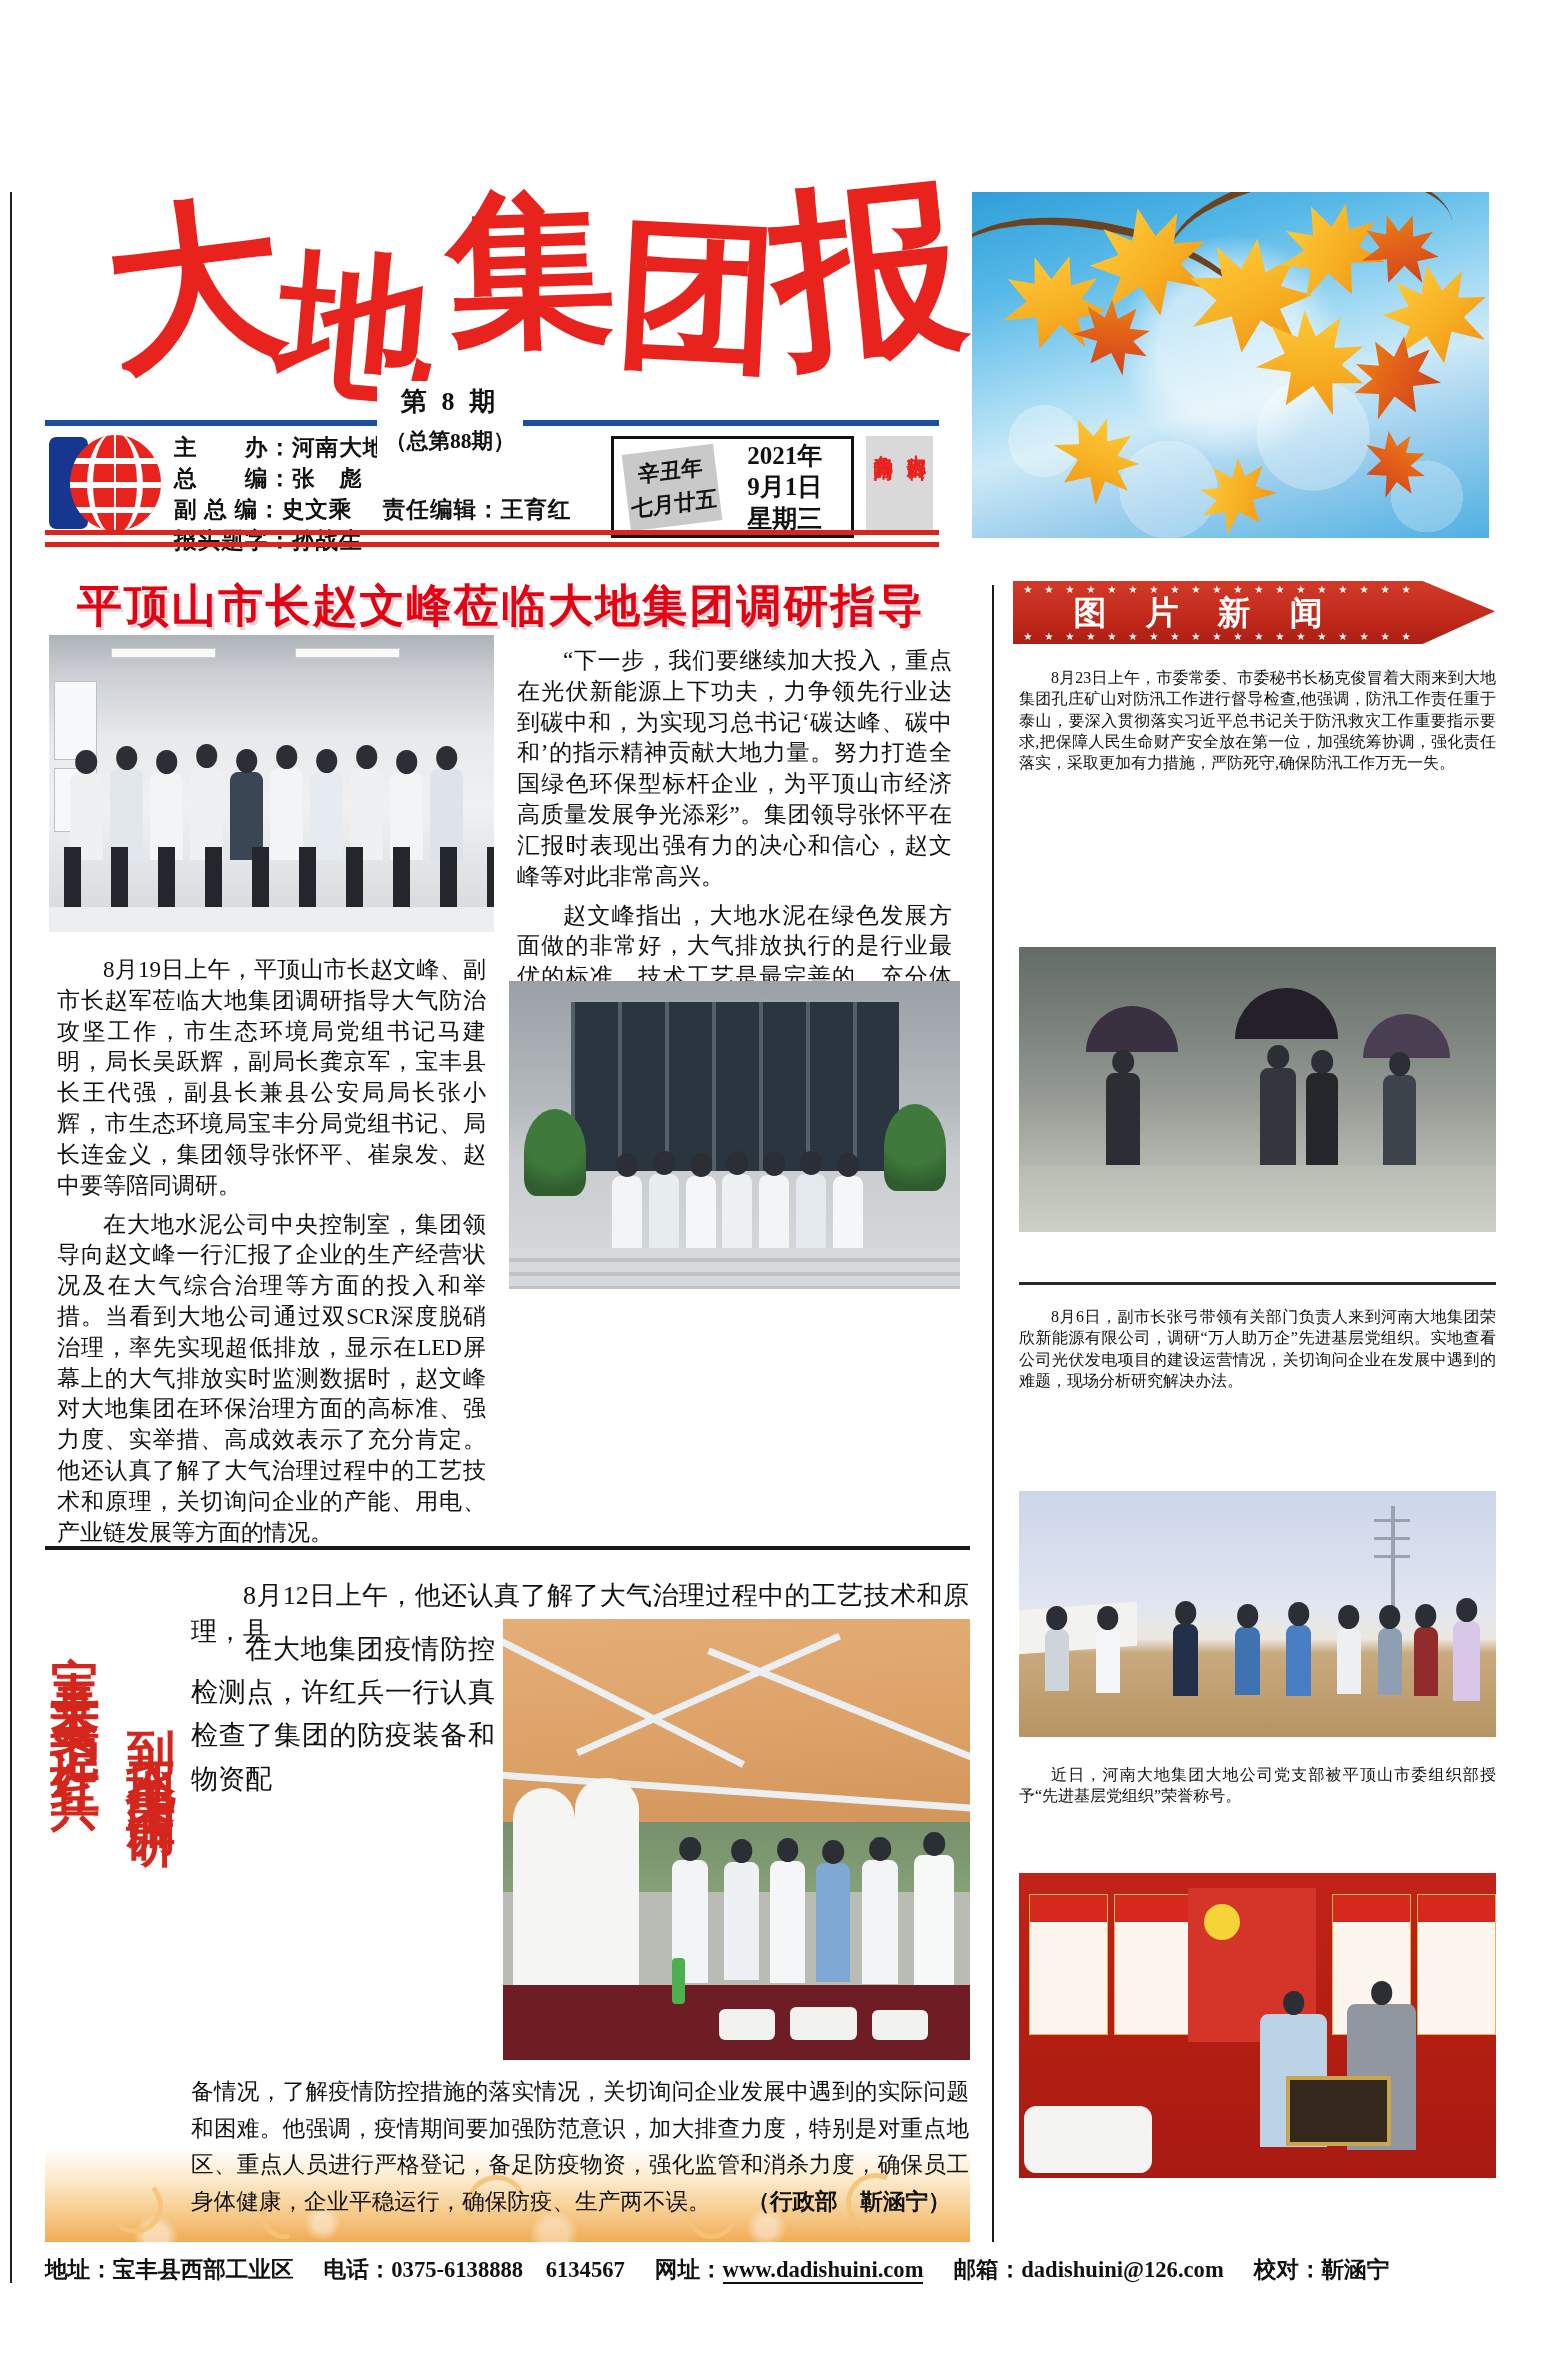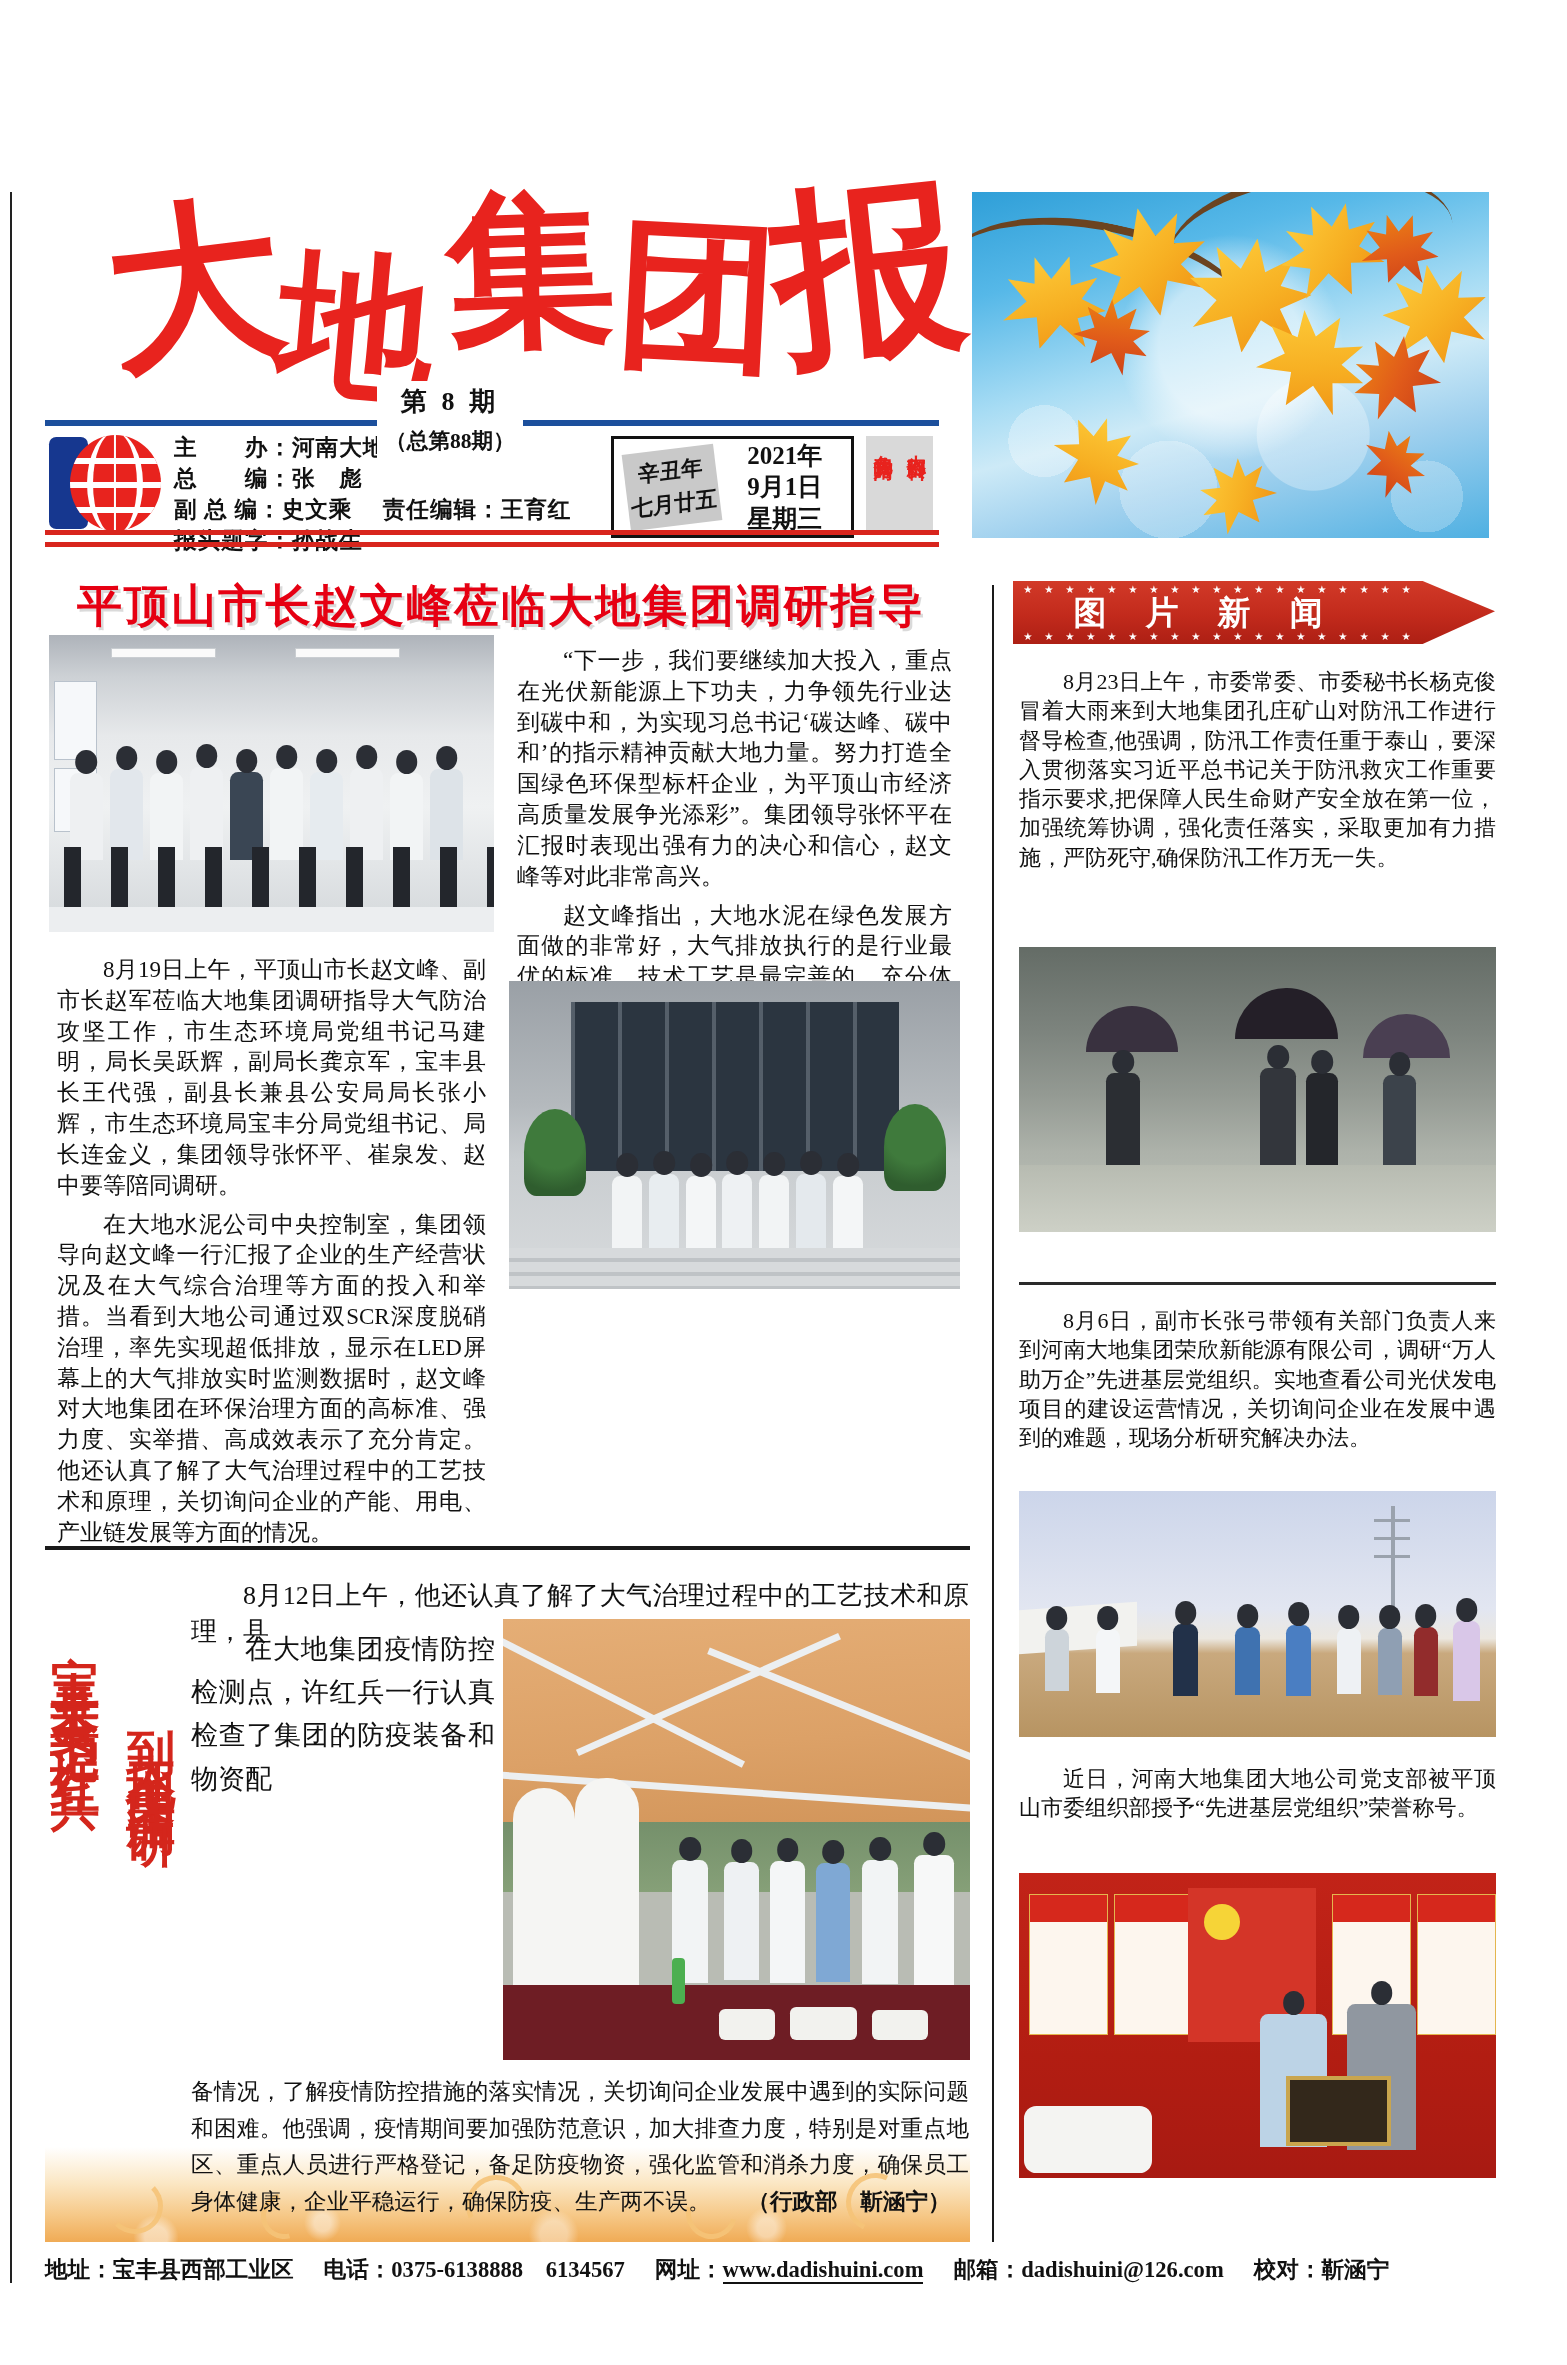--- a/index.html
+++ b/index.html
@@ -72,21 +72,21 @@
   .byline{text-align:right;padding-right:26px;font-weight:600;margin-top:9.2px;}
 
   
   .banner{left:1013px;top:581px;width:482px;height:63px;
           background:linear-gradient(180deg,#d23a28 0%,#c22a1c 55%,#ad1f14 100%);
           clip-path:polygon(0 0,85% 0,100% 48%,85% 100%,0 100%);}
   .banner .stars{position:absolute;left:10.3px;width:390px;overflow:hidden;white-space:nowrap;color:#fff;font-size:10.3px;letter-spacing:4.6px;}
   .banner .stars.top{top:2.1px;} .banner .stars.bot{bottom:2.1px;}
   .banner .btitle{position:absolute;left:0;top:50%;transform:translateY(-50%);width:80%;text-align:center;
                   color:#fff;font-size:33px;font-weight:bold;letter-spacing:15.4px;white-space:nowrap;}
-  .sidetext{font-size:22px;line-height:1.33;text-align:justify;}
+  .sidetext{font-size:16px;line-height:1.33;text-align:justify;}
   .sidetext p{margin:0;text-indent:2em;}
   .side-p1{left:1019px;top:667px;width:477px;}
   .side-p2{left:1019px;top:1306px;width:477px;}
   .side-p3{left:1019px;top:1764px;width:477px;}
   .side-divider{left:1019px;top:1282px;width:477px;height:3.1px;background:#2a2a2a;}
 
   
   .a2-lead{left:191px;top:1578px;width:778px;font-size:26px;line-height:1.4;text-indent:2em;text-align:justify;}
   .vtitle{color:#d4261c;font-weight:bold;writing-mode:vertical-rl;text-orientation:upright;font-size:49px;letter-spacing:.32em;line-height:1;}
   .vt1{left:51px;top:1616px;height:606px;}

